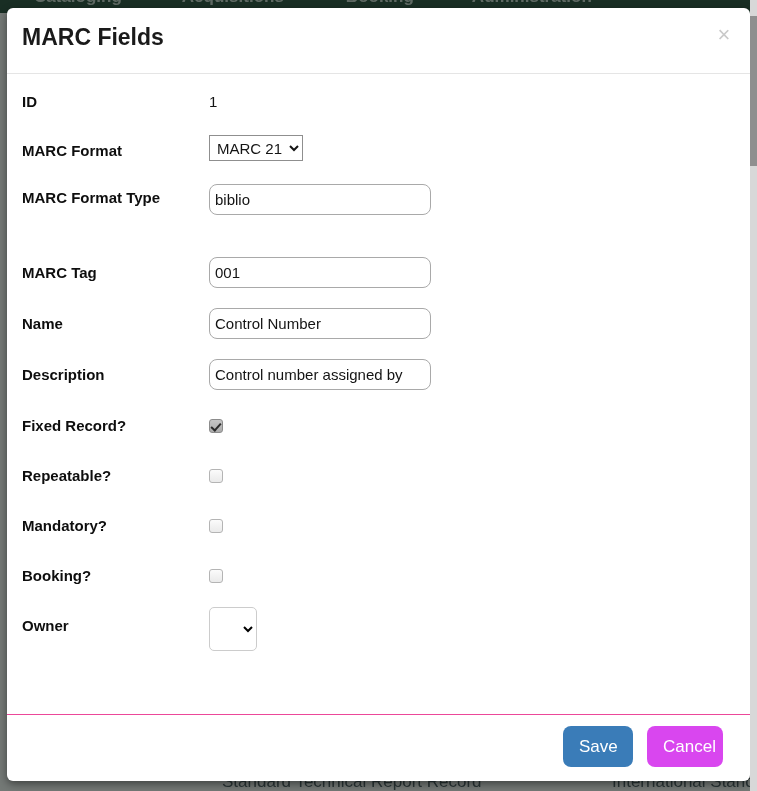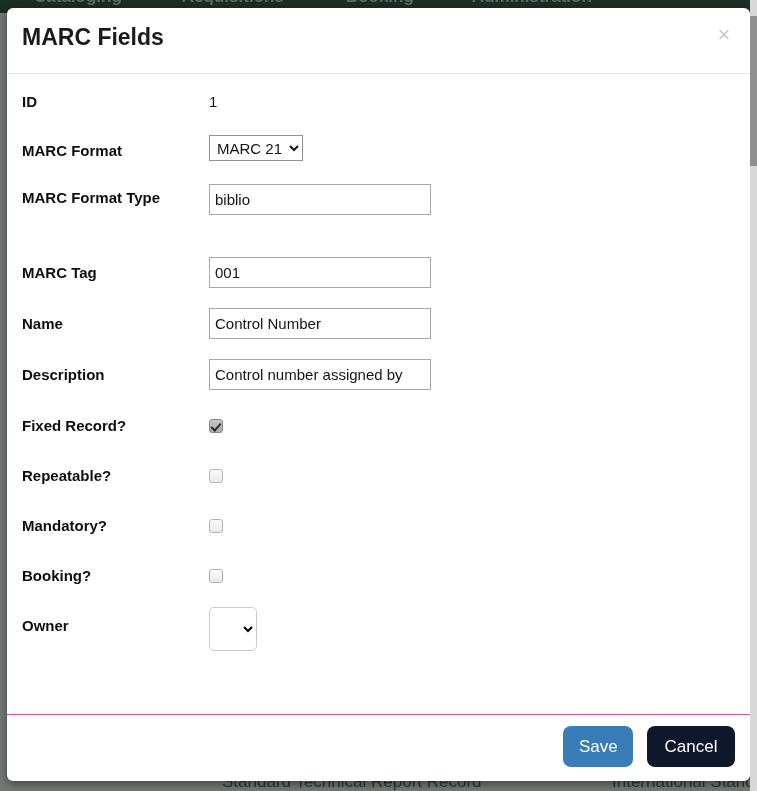--- a/index.html
+++ b/index.html
@@ -143,21 +143,21 @@
   input.text-input {
     width: 222px;
     height: 31px;
     box-sizing: border-box;
     padding: 2px 5px;
     font-size: 15px;
     font-family: "Liberation Sans", sans-serif;
     color: #141414;
     background: #ffffff;
     border: 1px solid #a9a9a9;
-    border-radius: 0;
+    border-radius: 8px;
     outline: none;
   }
 
   select.native-select {
     height: 26px;
     box-sizing: border-box;
     font-size: 15px;
     font-family: "Liberation Sans", sans-serif;
     color: #141414;
     background: #ffffff;
@@ -223,22 +223,22 @@
     cursor: pointer;
     padding: 0 16px;
   }
   #save-button {
     left: 556px;
     width: 70px;
     background: #3a7cb8;
   }
   #cancel-button {
     left: 640px;
-    width: 88px;
-    background: #0f172a;
+    width: 76px;
+    background: #d946ef;
   }
 
   
   #scrollbar-track {
     position: absolute;
     right: 0;
     top: 0;
     width: 7px;
     height: 791px;
     background: #d8d8d8;

